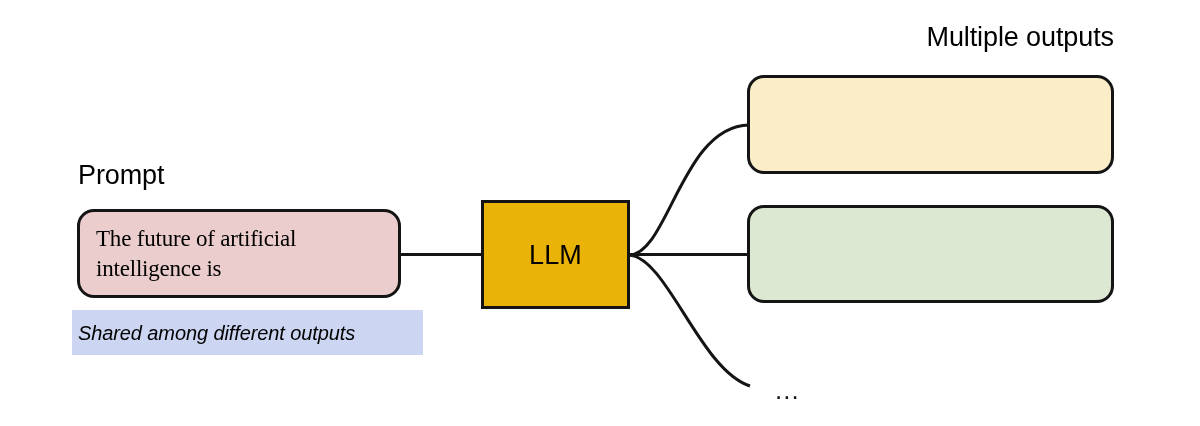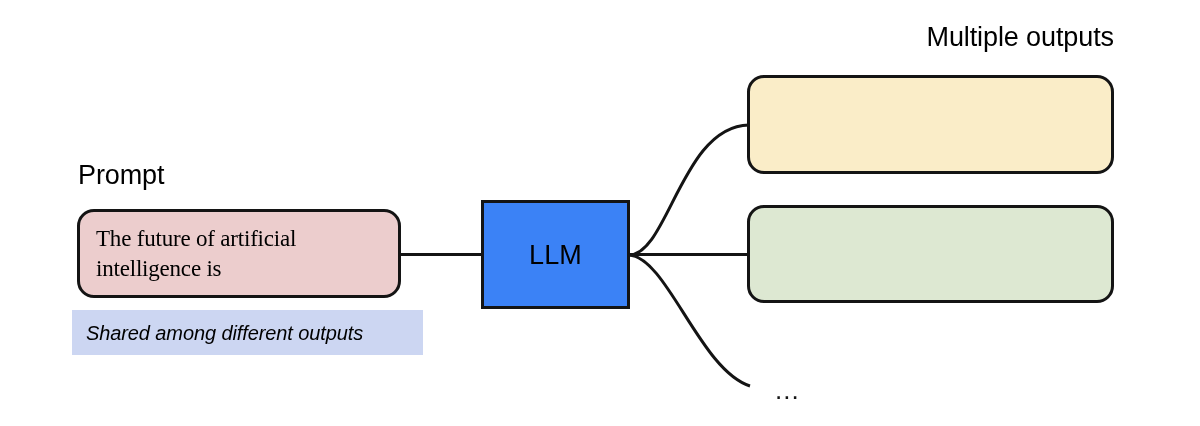--- a/index.html
+++ b/index.html
@@ -80,35 +80,35 @@
   
   #shared-caption {
     position: absolute;
     left: 72px;
     top: 310px;
     width: 351px;
     height: 45px;
     background: #ccd6f2;
     display: flex;
     align-items: center;
-    padding-left: 14px;
+    padding-left: 6px;
     box-sizing: border-box;
     font-size: 20px;
     font-style: italic;
     line-height: 24px;
     letter-spacing: -0.1px;
   }
 
   
   #llm-box {
     left: 481px;
     top: 200px;
     width: 149px;
     height: 109px;
-    background: #3b82f6;
+    background: #eab308;
     justify-content: center;
   }
   #llm-box .node-text {
     font-size: 27px;
     line-height: 30px;
     letter-spacing: 0.2px;
   }
 
   
   #outputs-label {

